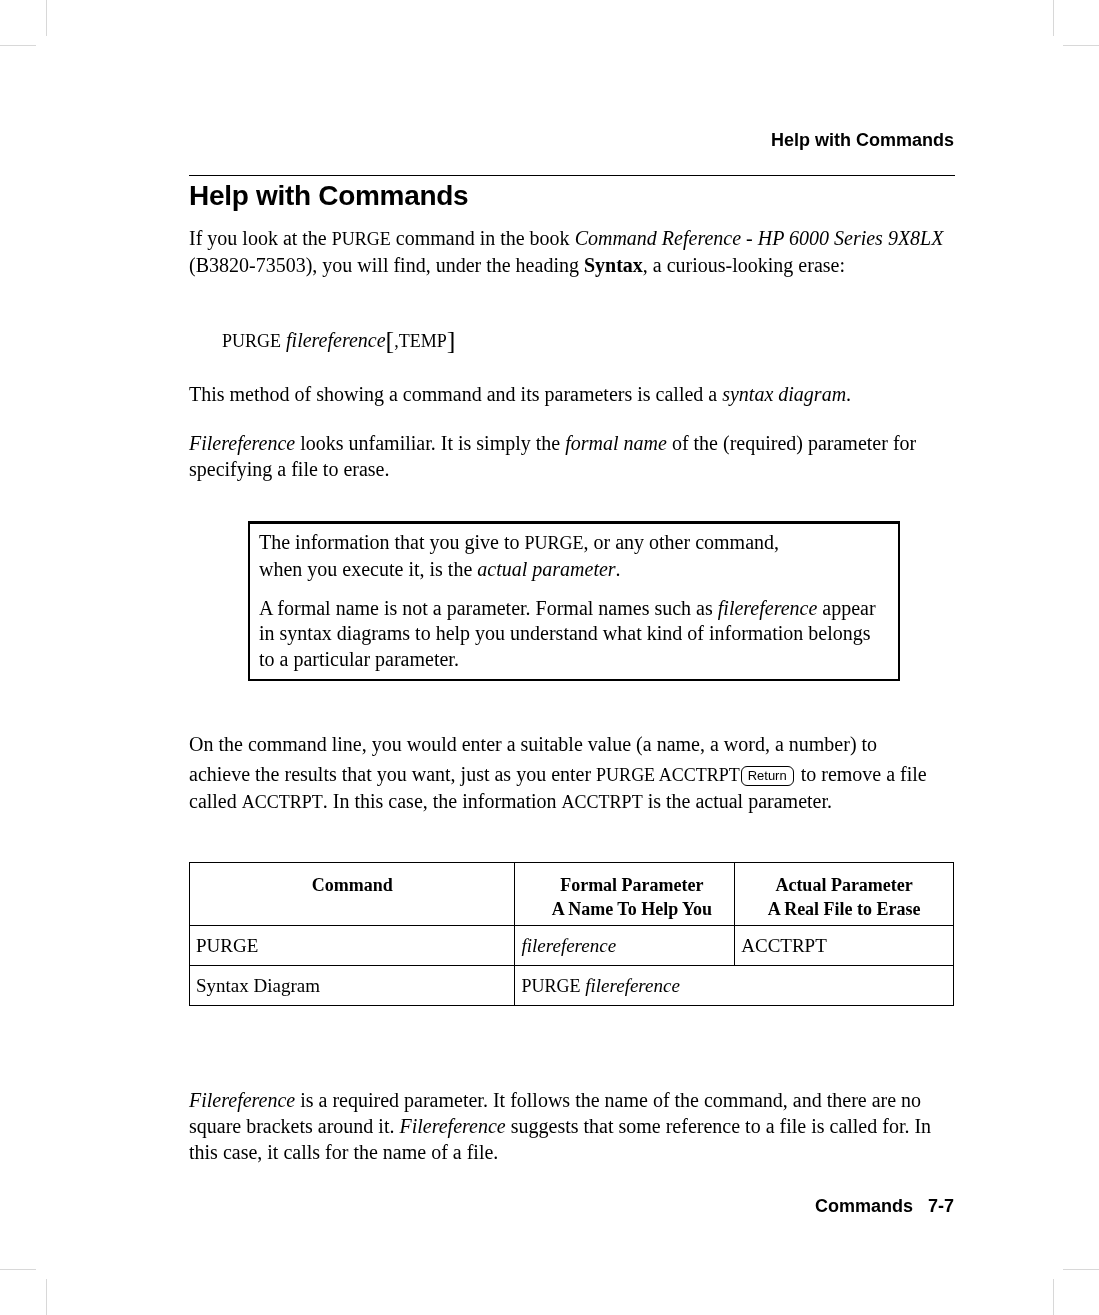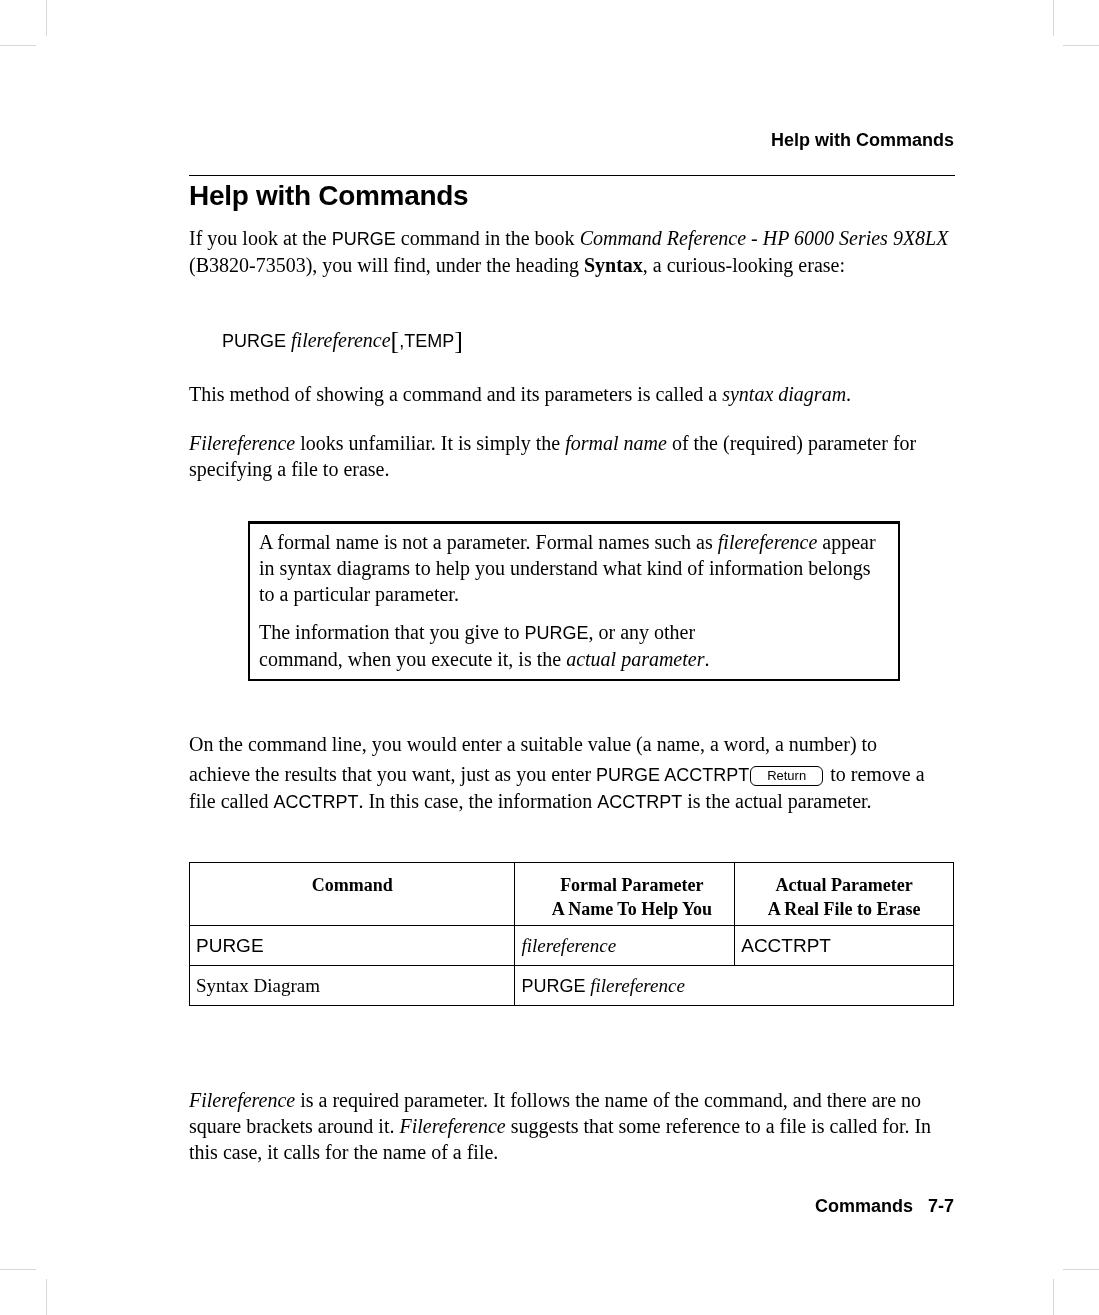--- a/index.html
+++ b/index.html
@@ -2,21 +2,21 @@
 <html><head>
   <meta charset="utf-8">
   <style>
     * { margin: 0; padding: 0; box-sizing: border-box; }
     html, body { width: 1099px; height: 1315px; background: #ffffff; }
     body { position: relative; overflow: hidden; color: #000; font-family: "Liberation Serif", "DejaVu Serif", serif; }
 
     .crop { position: absolute; background: #d8d8d8; }
     .crop.v { width: 1px; height: 36px; }
     .crop.h { height: 1px; width: 36px; }
-    .mono { font-family: Liberation Sans, sans-serif; font-size: 18px; }
+    .mono { font-family: Liberation Serif, serif; font-size: 18px; }
     i, .it { font-style: italic; }
 
     .running-head {
       position: absolute; right: 145px; top: 130px;
       font-family: "Liberation Sans", sans-serif; font-weight: bold; font-size: 18px;
     }
     .rule { position: absolute; left: 189px; width: 766px; top: 175px; height: 1px; background: #000; }
 
     .page-title {
       position: absolute; left: 189px; top: 180px;
@@ -35,21 +35,21 @@
       position: absolute; left: 248px; top: 521px; width: 652px; height: 160px;
       border: 2px solid #000; border-top-width: 3px;
       padding: 6px 9px;
       font-size: 20px; line-height: 25.8px;
     }
     .note-box p + p { margin-top: 13px; }
 
     .key-cap {
       display: inline-block; border: 1.5px solid #000; border-radius: 6px;
       font-family: "Liberation Sans", sans-serif; font-size: 13px;
-      padding: 0 16px; line-height: 18px; vertical-align: 1px; margin: 8px 2px 0 1px;
+      padding: 0 6px; line-height: 18px; vertical-align: 1px; margin: 8px 2px 0 1px;
     }
 
     table.params {
       position: absolute; left: 189px; top: 862px; width: 765px;
       border-collapse: collapse; font-size: 18px;
     }
     table.params th, table.params td { border: 1px solid #000; margin-top: 24px; }
     table.params th { font-weight: bold; height: 63px; text-align: center; vertical-align: top; padding-top: 10px; line-height: 24px; font-size: 18px; font-family: "Liberation Serif", serif; }
     table.params td { height: 40px; padding: 0 6px; vertical-align: middle; font-size: 19px; }
     .c1 { width: 326px; }
@@ -82,22 +82,22 @@
 
 <p class="para" style="top:226px;"><span>If you look at the </span><span class="mono">PURGE</span><span> command in the book </span><i>Command Reference - HP 6000 Series 9X8LX</i><span> (B3820-73503), you will find, under the heading </span><b>Syntax</b><span>, a curious-looking erase:</span></p>
 
 <div class="syntax-line"><span class="mono">PURGE</span> <i>filereference</i><span class="bracket">[</span><span class="mono">,TEMP</span><span class="bracket">]</span></div>
 
 <p class="para" style="top:366px; width:720px;margin-top:16px;"><span>This method of showing a command and its parameters is called a </span><i>syntax diagram</i><span>.</span></p>
 
 <p class="para" style="top:431px; width:750px;"><i>Filereference</i><span> looks unfamiliar. It is simply the </span><i>formal name</i><span> of the (required) parameter for specifying a file to erase.</span></p>
 
 <div class="note-box">
+  <p style="width:520px;"><span>The information that you give to </span><span class="mono">PURGE</span><span>, or any other command, when you execute it, is the </span><i>actual parameter</i><span>.</span></p>
   <p><span>A formal name is not a parameter. Formal names such as </span><i>filereference</i><span> appear in syntax diagrams to help you understand what kind of information belongs to a particular parameter.</span></p>
-  <p style="width:520px;"><span>The information that you give to </span><span class="mono">PURGE</span><span>, or any other command, when you execute it, is the </span><i>actual parameter</i><span>.</span></p>
 </div>
 
 <p class="para" style="top:732px; width:740px;"><span>On the command line, you would enter a suitable value (a name, a word, a number) to achieve the results that you want, just as you enter </span><span class="mono">PURGE ACCTRPT</span><span class="key-cap">Return</span><span> to remove a file called </span><span class="mono">ACCTRPT</span><span>. In this case, the information </span><span class="mono">ACCTRPT</span><span> is the actual parameter.</span></p>
 
 <table class="params">
   <thead>
     <tr>
       <th class="c1"><span>Command</span></th>
       <th class="c2">
           <div>Formal Parameter</div>

